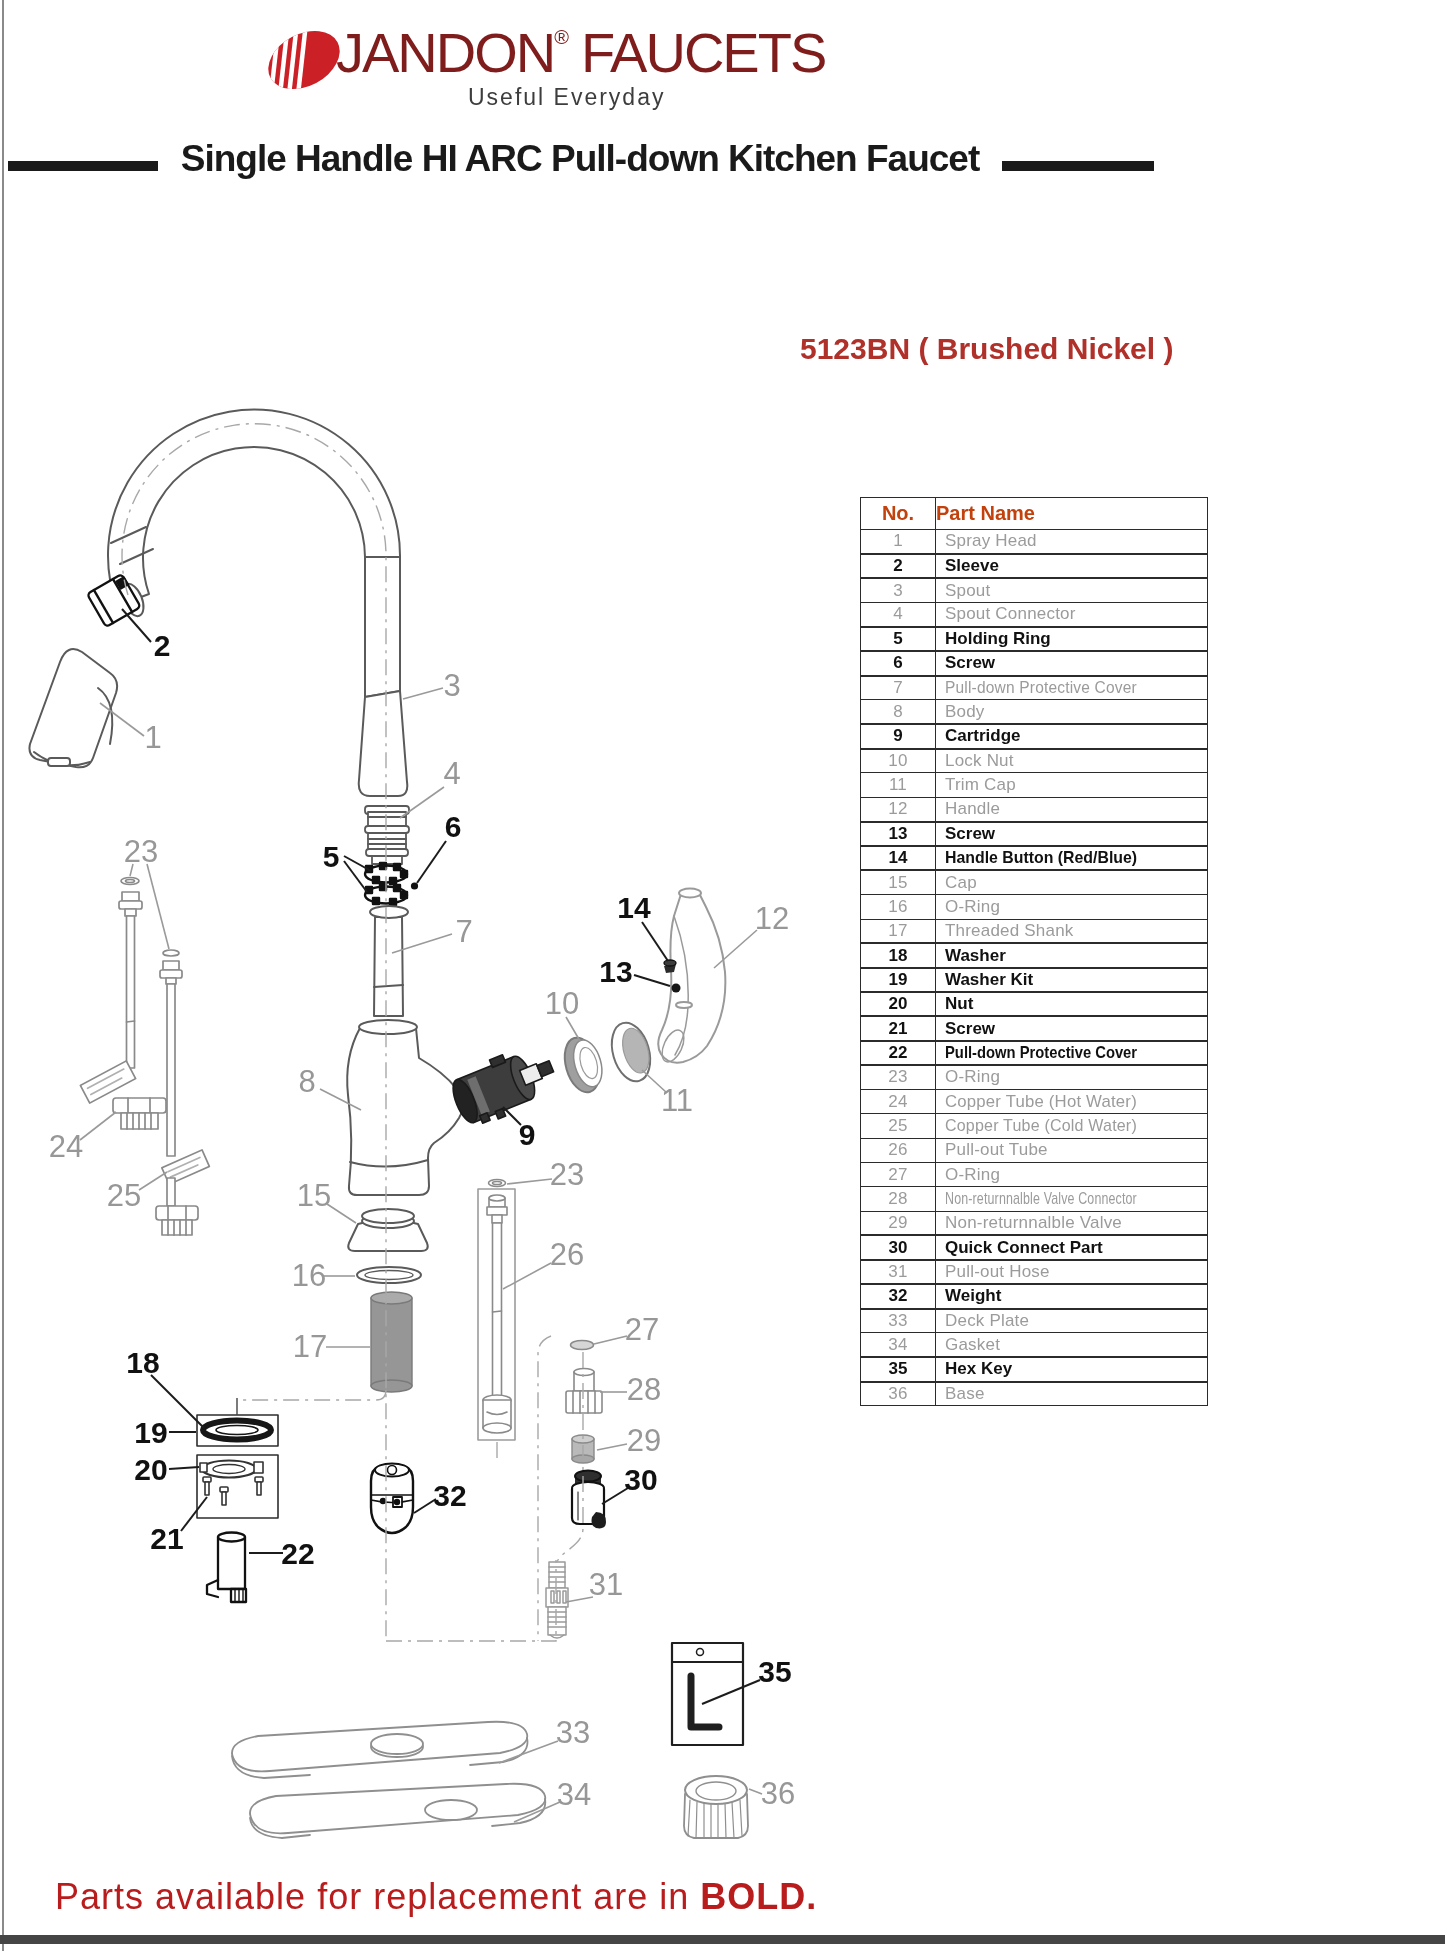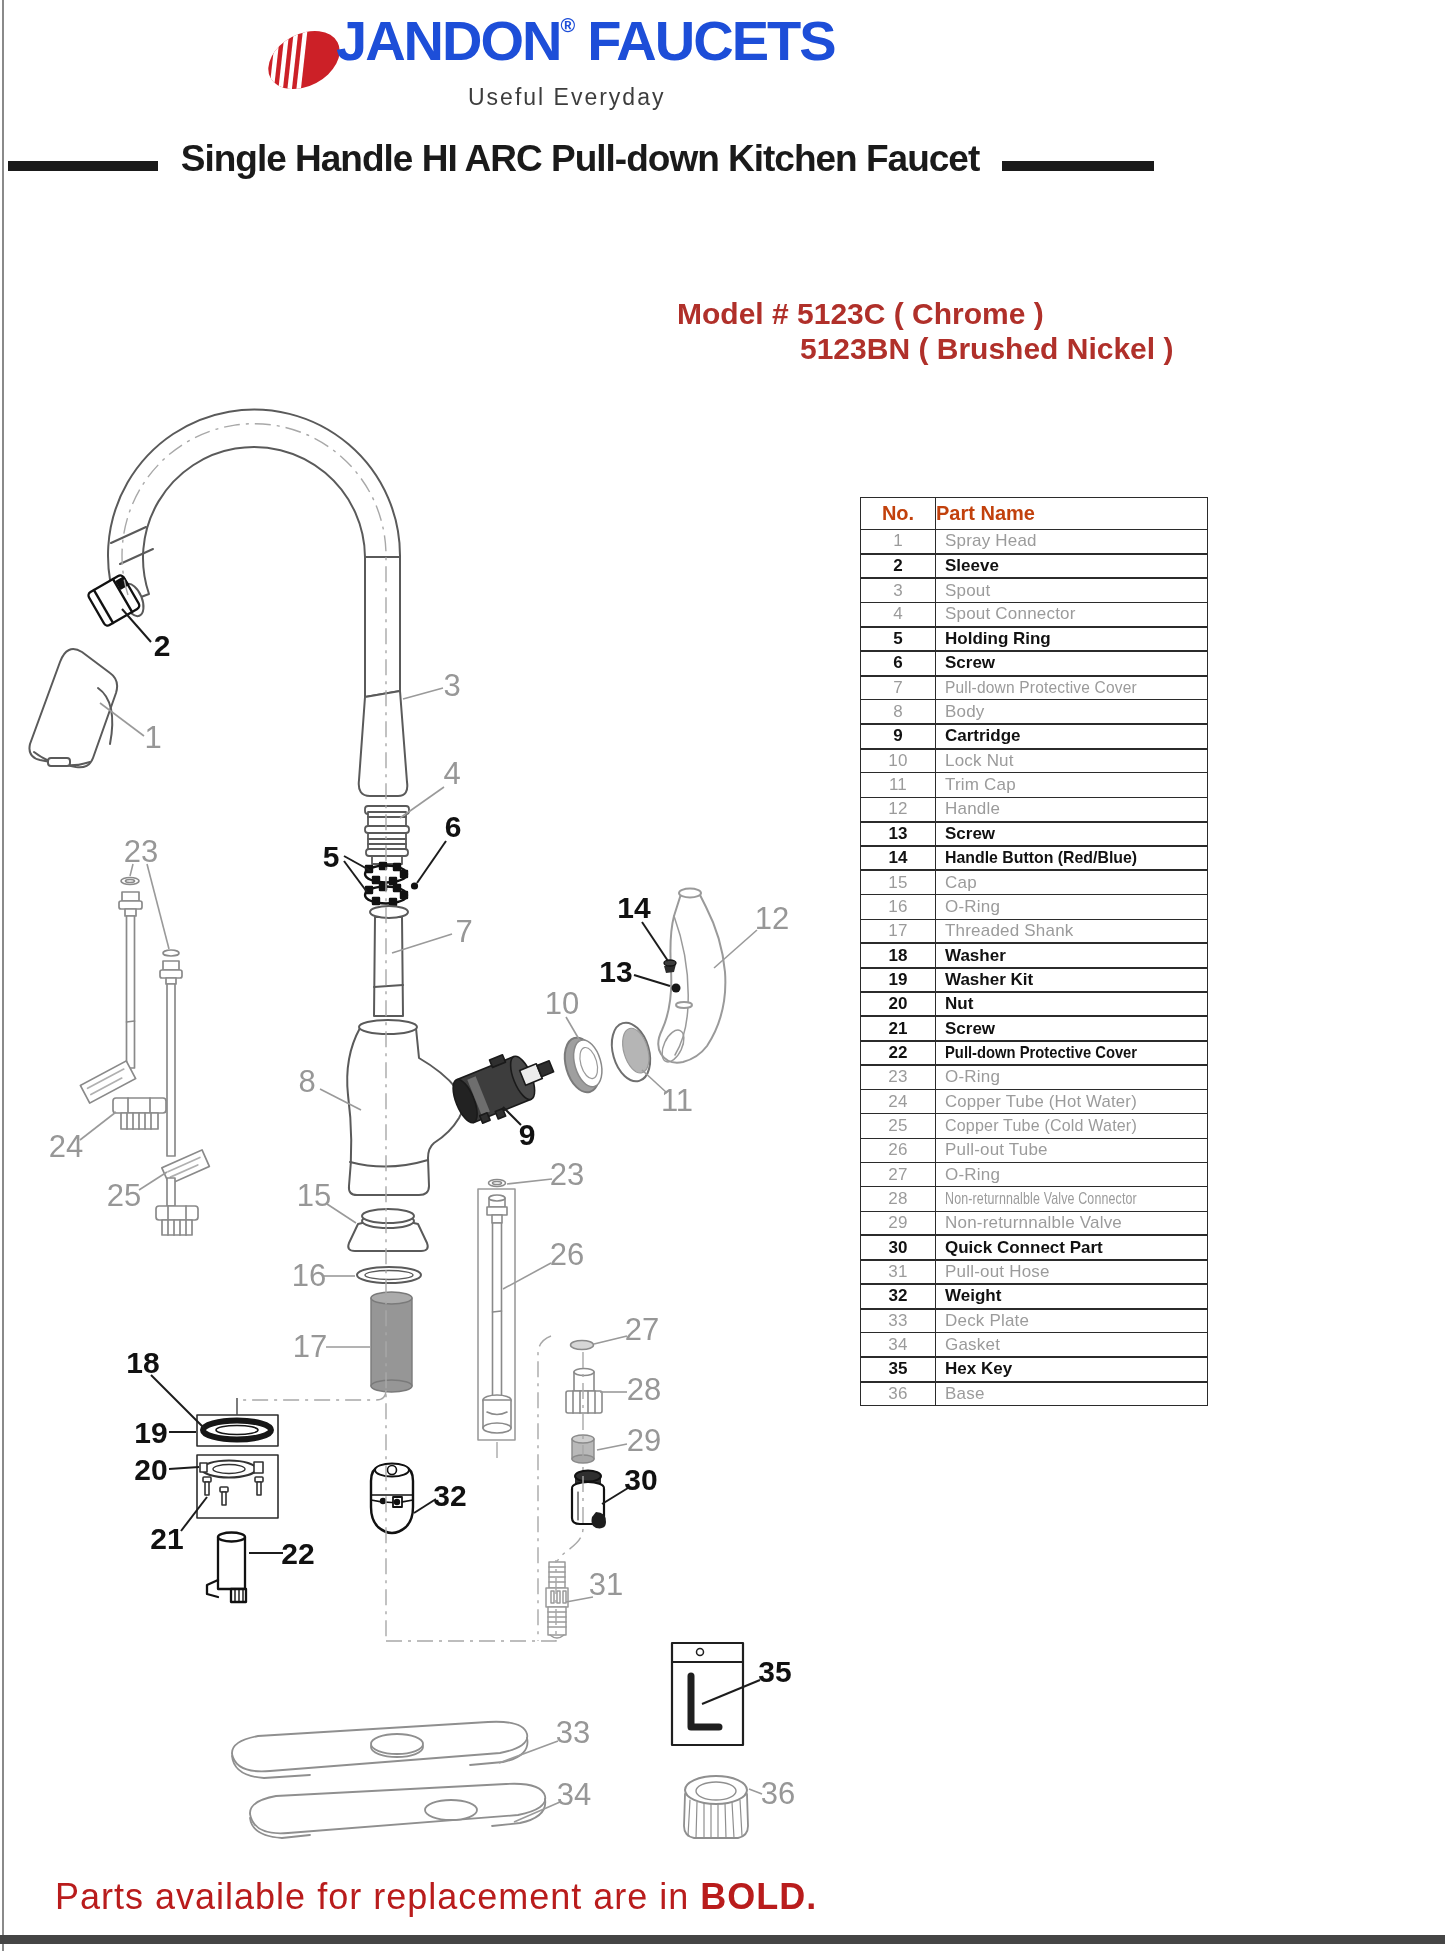--- a/index.html
+++ b/index.html
@@ -3,21 +3,21 @@
 <meta charset="utf-8">
 <style>
   html,body{margin:0;padding:0;background:#e8e8e8;}
   #page{position:relative;width:1445px;height:1951px;background:#ffffff;overflow:hidden;
         font-family:"Liberation Sans",sans-serif;margin:0 auto;}
   .abs{position:absolute;}
   
   #left-edge{left:2px;top:0;width:2px;height:1951px;background:#8a8a8a;}
   #bottom-bar{left:0;top:1935px;width:1445px;height:9px;background:#454545;}
   
-  #brand-word{left:336px;top:8px;font-size:56px;font-weight:bold;color:#1d4ed8;
+  #brand-word{left:336px;top:20px;font-size:56px;font-weight:normal;color:#7f1d1d;
               letter-spacing:-2px;white-space:nowrap;}
   #brand-word sup{font-size:20px;letter-spacing:0;vertical-align:28px;}
   #brand-word .w2{margin-left:12px;}
   #brand-tagline{left:468px;top:84px;font-size:23px;letter-spacing:2px;color:#3d3d3d;}
   
   #title-bar-left{left:8px;top:161px;width:150px;height:10px;background:#1a1a1a;}
   #title-bar-right{left:1002px;top:161px;width:152px;height:10px;background:#1a1a1a;}
   #doc-title{left:160px;top:138px;width:840px;text-align:center;font-size:37px;font-weight:bold;
              letter-spacing:-1px;color:#1a1a1a;white-space:nowrap;}
   
@@ -66,21 +66,20 @@
       <line x1="43" y1="-4" x2="33" y2="86"></line>
     </g>
   </svg>
   <div id="brand-word" class="abs"><span>JANDON</span><sup>®</sup><span class="w2">FAUCETS</span></div>
   <div id="brand-tagline" class="abs">Useful Everyday</div>
 
   <div id="title-bar-left" class="abs"></div>
   <div id="doc-title" class="abs">Single Handle HI ARC Pull-down Kitchen Faucet</div>
   <div id="title-bar-right" class="abs"></div>
 
-  <div id="model-line1" class="abs model-line">Model # 5123C ( Chrome )</div>
   <div id="model-line2" class="abs model-line">5123BN ( Brushed Nickel )</div>
 
   <svg id="diagram" class="abs" viewBox="0 0 1445 1951">
 
     <g stroke-linecap="round" stroke-linejoin="round">
 
       <g fill="#ffffff" stroke="#5a5a5a" stroke-width="2">
         <path d="M 400 557 A 146 146 0 1 0 117 606 L 149 594 A 111 111 0 1 1 365 557 Z"></path>
         <line x1="111" y1="543" x2="146" y2="527"></line>
         <line x1="120" y1="564" x2="153" y2="549"></line>

